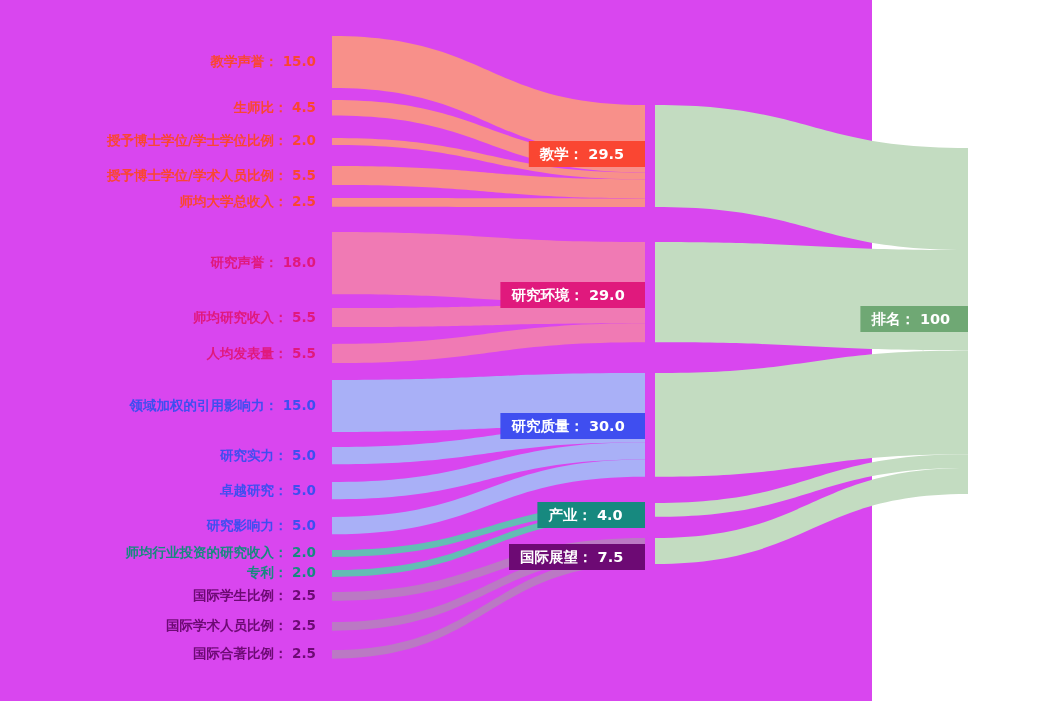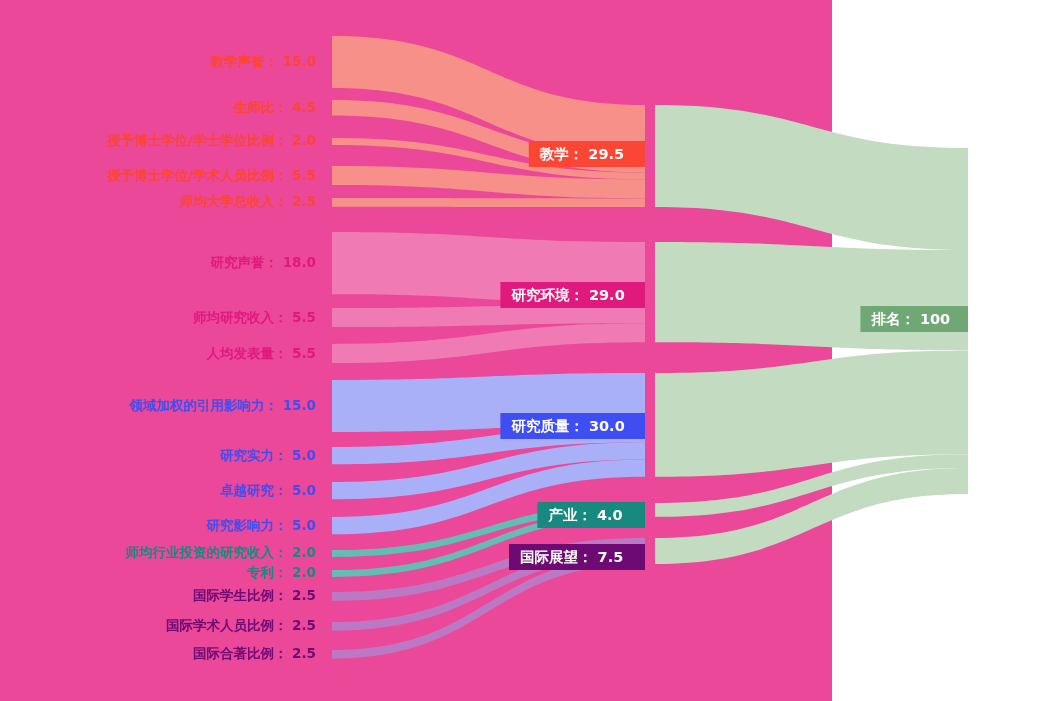--- a/index.html
+++ b/index.html
@@ -10,21 +10,22 @@
   body {
     width: 1040px;
     height: 701px;
     font-family: "DejaVu Sans", "Liberation Sans", sans-serif;
     overflow: hidden;
   }
   #sankey-root {
     position: relative;
     width: 832px;
     height: 701px;
-    background: #ec4899;
+    background: #d946ef;
+    padding-left: 40px;
   }
   svg#sankey-svg {
     position: absolute;
     left: 0;
     top: 0;
     width: 1040px;
     height: 701px;
     display: block;
   }
   .node-rect { stroke: none; }

